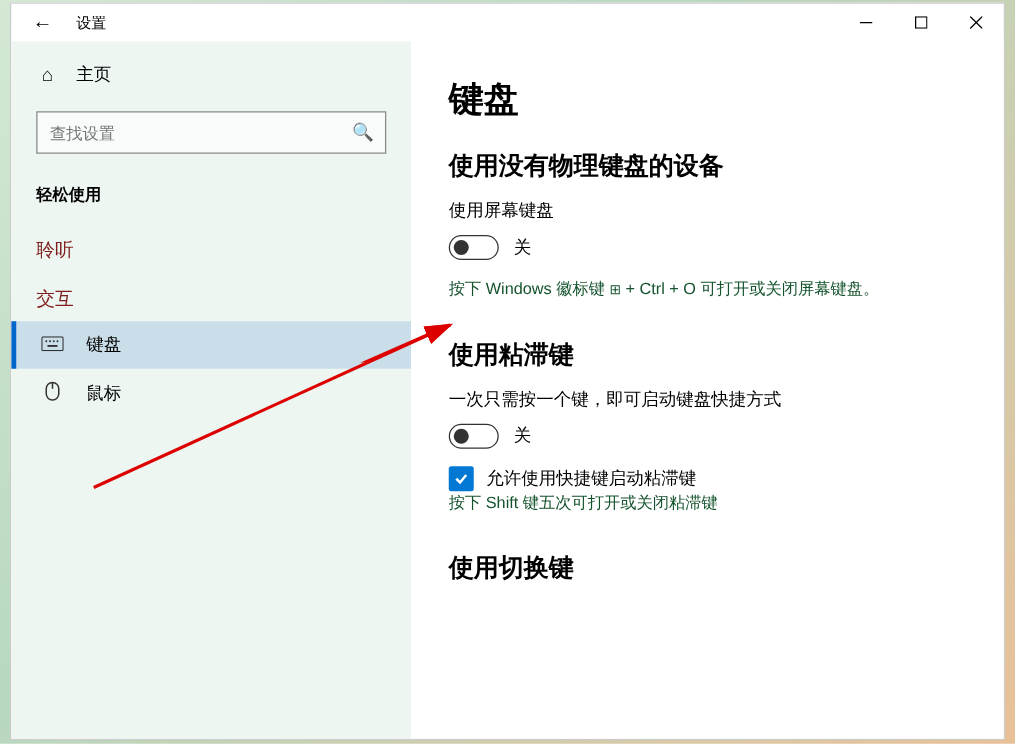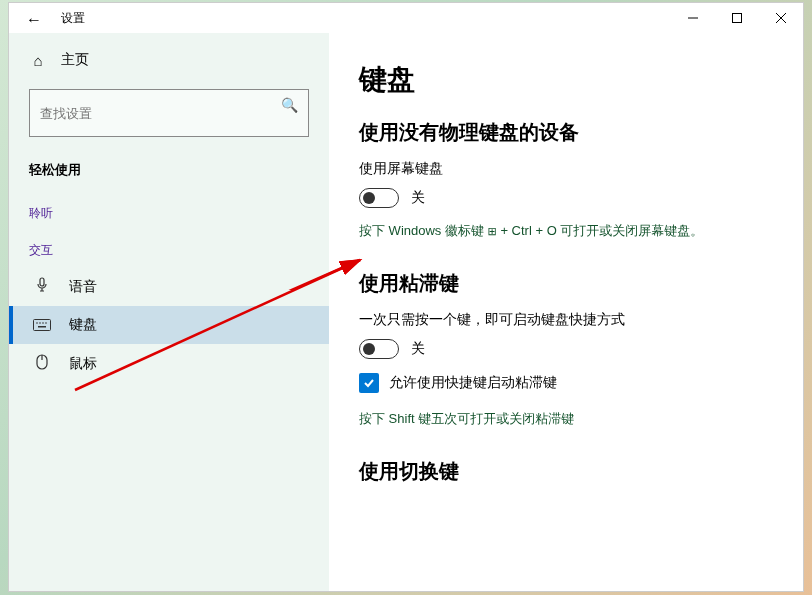--- a/index.html
+++ b/index.html
@@ -33,27 +33,27 @@
 .content-row { display: flex; flex: 1; overflow: hidden; }
 .sidebar {
   width: 320px;
   background: rgba(235, 245, 240, 0.85);
   padding: 10px 0 0 0;
   display: flex; flex-direction: column;
 }
 .home-row { display: flex; align-items: center; padding: 8px 20px; font-size: 14px; cursor: pointer; gap: 14px; }
 .search-wrap { margin: 12px 20px 18px 20px; position: relative; }
 .search-input {
-  width: 100%; height: 48px; border: 1px solid #888;
+  width: 100%; height: 34px; border: 1px solid #888;
   background: rgba(255,255,255,0.5); padding: 0 36px 0 10px;
   font-size: 13px; font-family: inherit;
 }
 .search-icon { position: absolute; right: 10px; top: 8px; font-size: 14px; color: #555; pointer-events: none; }
 .section-label { font-size: 13px; font-weight: bold; padding: 6px 4px 14px 20px; }
-.group-label { font-size: 12px; color: #4c1d95; padding: 12px 20px 8px 20px; }
+.group-label { font-size: 15px; color: #7f1d1d; padding: 12px 20px 8px 20px; }
 .nav-item { display: flex; align-items: center; padding: 10px 20px; font-size: 14px; cursor: pointer; gap: 18px; border-left: 4px solid transparent; }
 .nav-item.selected { background: rgba(0, 90, 180, 0.15); border-left-color: #0066cc; }
 .nav-icon { width: 18px; text-align: center; font-size: 15px; }
 .main {
   flex: 1; background: #fff; padding: 28px 30px 10px 30px; overflow-y: auto;
 }
 .page-title { font-size: 28px; font-weight: 600; margin-bottom: 20px; }
 .desc { font-size: 14px; color: #333; margin-bottom: 34px; }
 .section-h { font-size: 20px; font-weight: 700; margin-bottom: 14px; }
 .sub-label { font-size: 14px; margin-bottom: 10px; }
@@ -62,21 +62,21 @@
   width: 40px; height: 20px; border: 1px solid #333; border-radius: 10px;
   position: relative; cursor: pointer; background: #fff;
 }
 .toggle-knob {
   width: 12px; height: 12px; background: #333; border-radius: 50%;
   position: absolute; left: 3px; top: 3px;
 }
 .toggle-text { font-size: 14px; }
 .hint { font-size: 13px; color: #14532d; margin-bottom: 30px; }
 .win-logo { font-size: 11px; }
-.checkbox-row { display: flex; align-items: center; gap: 10px; margin-bottom: 17px; font-family: Liberation Serif, serif; }
+.checkbox-row { display: flex; align-items: center; gap: 10px; margin-bottom: 0; font-family: Liberation Serif, serif; }
 .checkbox {
   width: 20px; height: 20px; background: #0078d4; border-radius: 2px;
   display: flex; align-items: center; justify-content: center;
   color: #fff; font-size: 14px; cursor: pointer;
 }
 .cb-label { font-size: 14px; }
 .arrow-annotation {
   position: absolute; pointer-events: none; z-index: 10;
   left: 70px; top: 230px;
 }
@@ -117,29 +117,20 @@
       <div class="search-wrap">
         <input class="search-input" placeholder="查找设置" style="">
         <span class="search-icon">🔍</span>
       </div>
       <div class="section-label">轻松使用</div>
 
       <div class="group-label">聆听</div>
 
       <div class="group-label">交互</div>
 
-      <div class="nav-item">
-        <span class="nav-icon">
-          <svg width="14" height="16" viewBox="0 0 14 16">
-              <rect x="5" y="1" width="4" height="8" rx="2" fill="none" stroke="#333" stroke-width="1.2"></rect>
-              <path d="M3 7 a4 4 0 0 0 8 0 M7 11 v3 M5 14 h4" fill="none" stroke="#333" stroke-width="1.2"></path>
-            </svg>
-        </span>
-        <span>语音</span>
-      </div>
       <div class="nav-item selected">
         <span class="nav-icon">
           <svg width="18" height="12" viewBox="0 0 18 12">
               <rect x="0.5" y="0.5" width="17" height="11" rx="1" fill="none" stroke="#333" stroke-width="1"></rect>
               <circle cx="4" cy="4" r="0.8" fill="#333"></circle>
               <circle cx="7" cy="4" r="0.8" fill="#333"></circle>
               <circle cx="10" cy="4" r="0.8" fill="#333"></circle>
               <circle cx="13" cy="4" r="0.8" fill="#333"></circle>
               <rect x="5" y="7" width="8" height="1.5" fill="#333"></rect>
             </svg>

